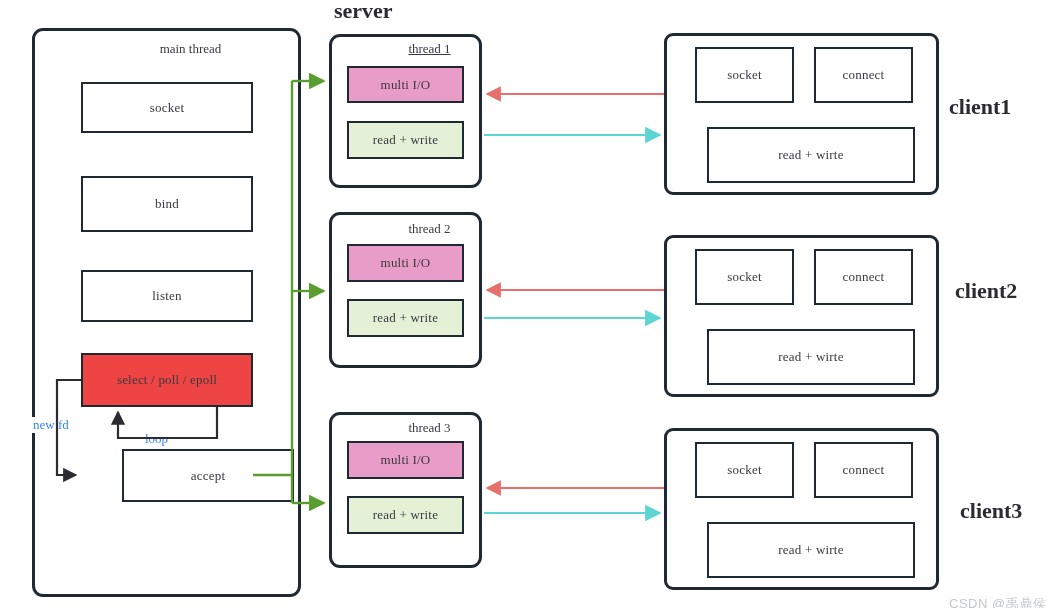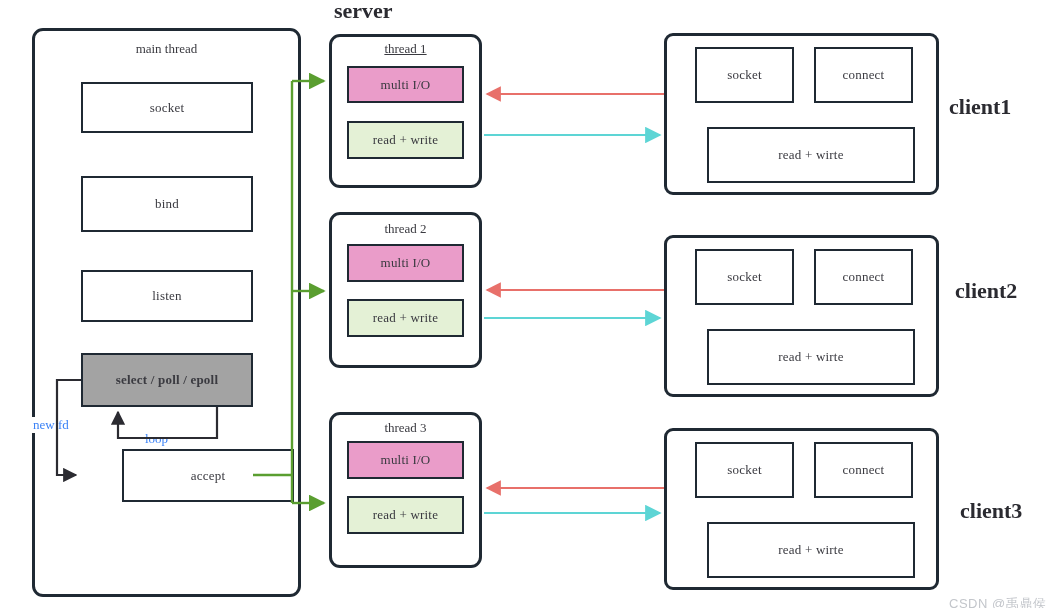--- a/index.html
+++ b/index.html
@@ -42,34 +42,35 @@
     border: 3px solid #1f2933;
     border-radius: 9px;
     background: #ffffff;
   }
 
   .label-center {
     position: absolute;
     text-align: center;
     color: #3a3a40;
     font-size: 13px;
+    padding-left: 24px;
   }
 
   .title-big {
     position: absolute;
     font-weight: bold;
     font-size: 22px;
     color: #2b2b31;
     letter-spacing: 0px;
     font-family: "Liberation Serif", "DejaVu Serif", serif;
   }
 
   .pink   { background: #ea9cc9; border: 2.5px solid #1f2933; }
   .greenb { background: #e4f1d6; border: 2.5px solid #1f2933; }
-  .salmon { background: #a3a3a3; border: 2.5px solid #1f2933; font-weight: bold; }
+  .salmon { background: #ef4444; border: 2.5px solid #1f2933; }
 
   .small-note {
     position: absolute;
     font-size: 13px;
     color: #3b82f6;
     background: #ffffff;
     padding: 0 2px;
   }
 
   svg.overlay {

